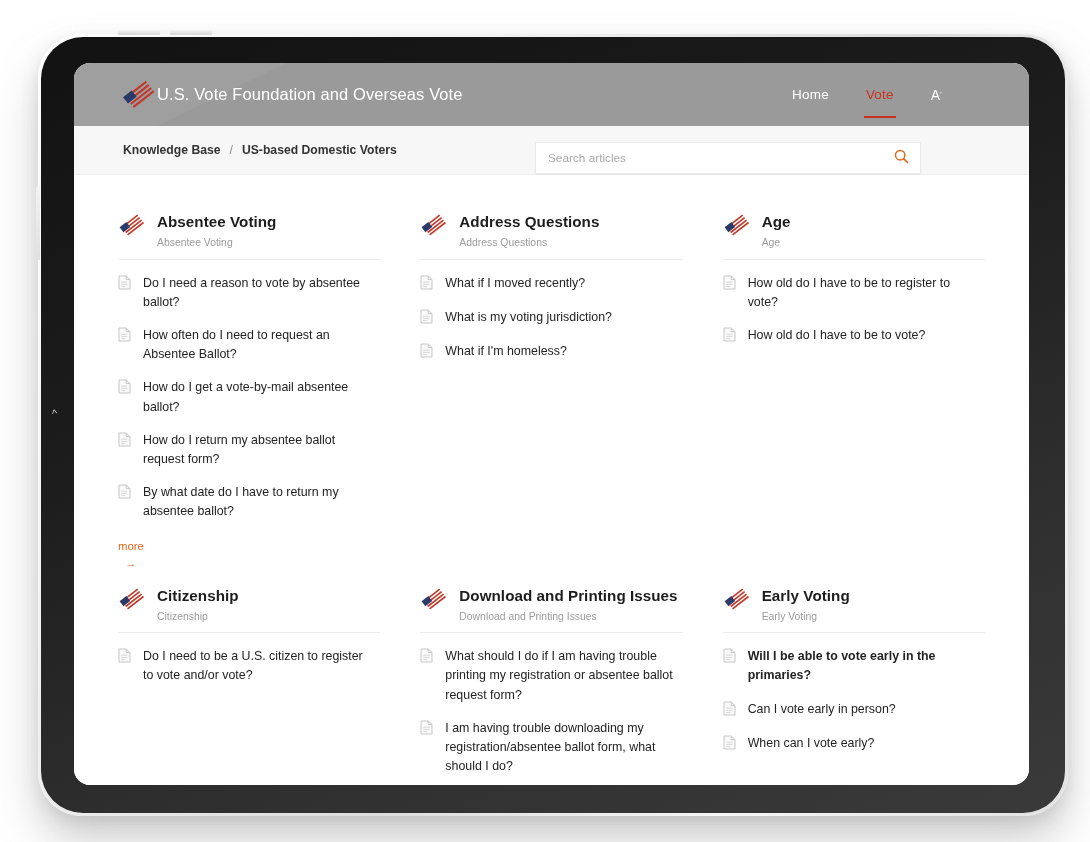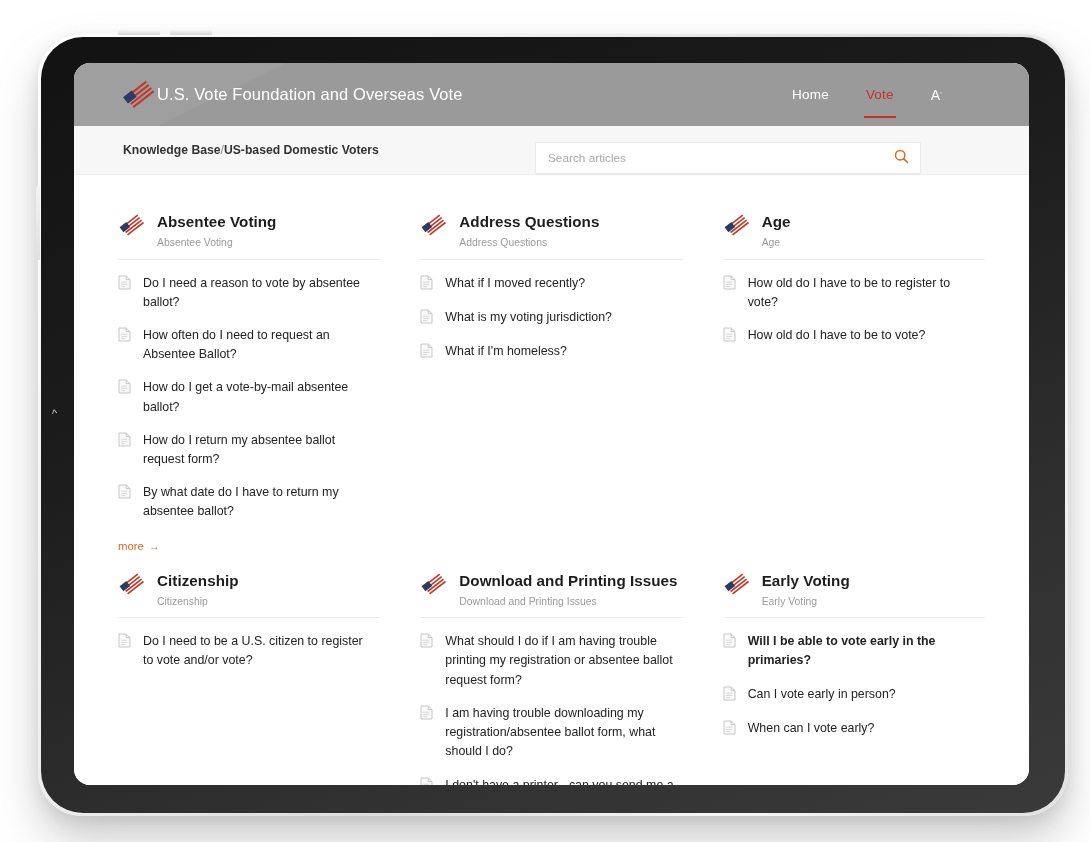--- a/index.html
+++ b/index.html
@@ -174,21 +174,21 @@
     background: #f7f7f7;
     border-bottom: 1px solid #ededed;
     display: flex;
     align-items: center;
     position: relative;
   }
   .crumbs {
     margin-left: 49px;
     display: flex;
     align-items: center;
-    gap: 0;
+    gap: 9px;
     font-size: 12.2px;
     color: #333333;
     font-weight: 600;
   }
   .crumb-link { cursor: pointer; }
   .crumb-sep { color: #8a8a8a; font-weight: 400; }
   .crumb-current { font-weight: 600; color: #333333; }
 
   .search-wrap {
     position: absolute;
@@ -279,20 +279,21 @@
 
   .more-link {
     display: inline-flex;
     align-items: center;
     gap: 5px;
     margin-top: 4px;
     font-size: 11.4px;
     color: #e2681d;
     cursor: pointer;
     font-weight: 500;
+    flex-direction: column;
   }
   .more-link .arrow { font-size: 11px; }
 </style>
 </head>
 <body>
 
 <div class="scene">
 
   <div class="device-shadow"></div>
   <div class="device-outer"></div>

